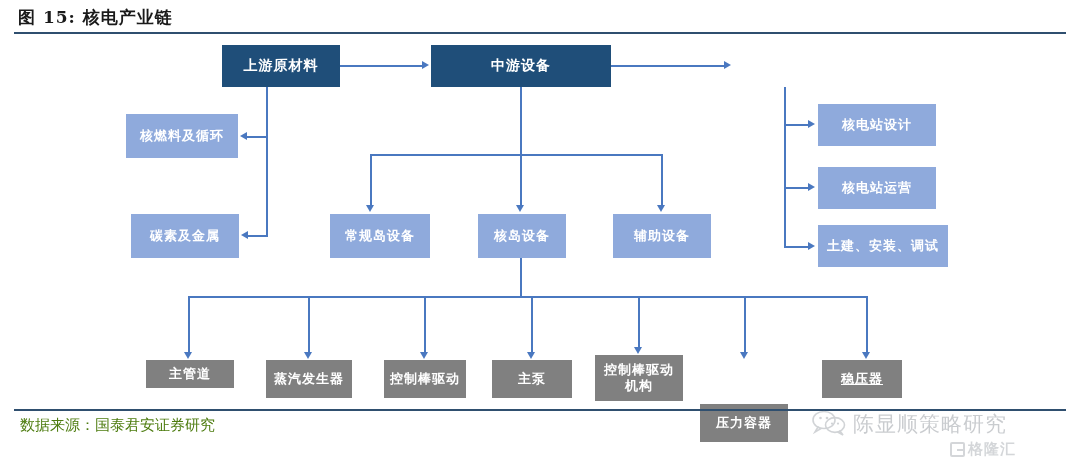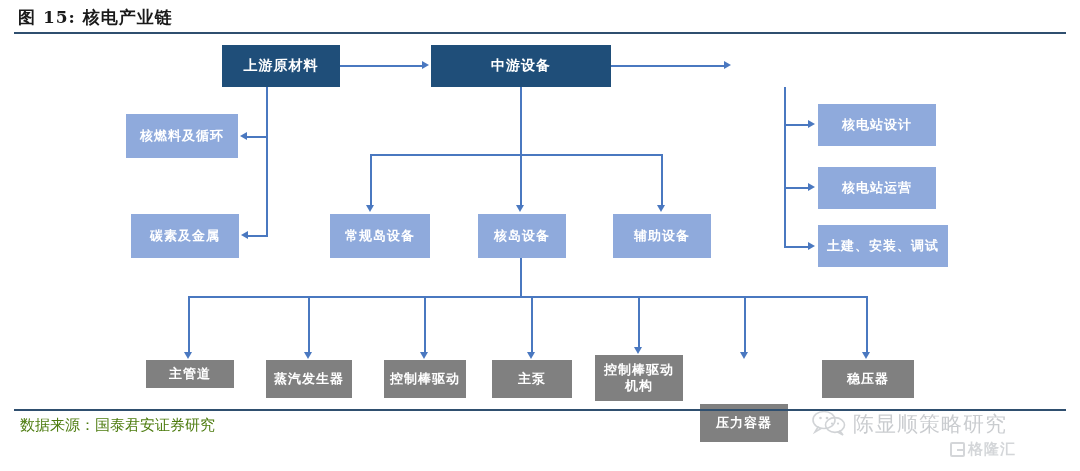--- a/index.html
+++ b/index.html
@@ -213,21 +213,21 @@
   <div class="node blue" style="left:818px;top:167px;width:118px;height:42px;">核电站运营</div>
   <div class="node blue" style="left:818px;top:225px;width:130px;height:42px;">土建、安装、调试</div>
 
   <div class="node gray" style="left:146px;top:360px;width:88px;height:28px;">主管道</div>
   <div class="node gray" style="left:266px;top:360px;width:86px;height:38px;">蒸汽发生器</div>
   <div class="node gray" style="left:384px;top:360px;width:82px;height:38px;">控制棒驱动</div>
   <div class="node gray" style="left:492px;top:360px;width:80px;height:38px;">主泵</div>
   <div class="node gray" style="left:595px;top:355px;width:88px;height:46px;white-space:pre-line;">控制棒驱动
 机构</div>
   <div class="node gray" style="left:700px;top:360px;width:88px;height:38px;margin-top:44px;">压力容器</div>
-  <div class="node gray" style="left:822px;top:360px;width:92px;height:38px;">稳压器</div>
+  <div class="node gray" style="left:822px;top:360px;width:80px;height:38px;text-decoration:underline;">稳压器</div>
 
   <div class="rule-bottom"></div>
   <div class="source-note">数据来源：国泰君安证券研究</div>
 
   <div class="watermark">
     <span style="display:inline-block;">
       <svg width="34" height="26" viewBox="0 0 34 26" aria-hidden="true">
         <ellipse cx="12" cy="10" rx="11" ry="8.5" fill="none" stroke="#9aa0a6" stroke-width="1.6"></ellipse>
         <path d="M6 17 L3 22 L9 18.6 Z" fill="none" stroke="#9aa0a6" stroke-width="1.6"></path>
         <circle cx="8.5" cy="8" r="1.3" fill="#9aa0a6"></circle>

